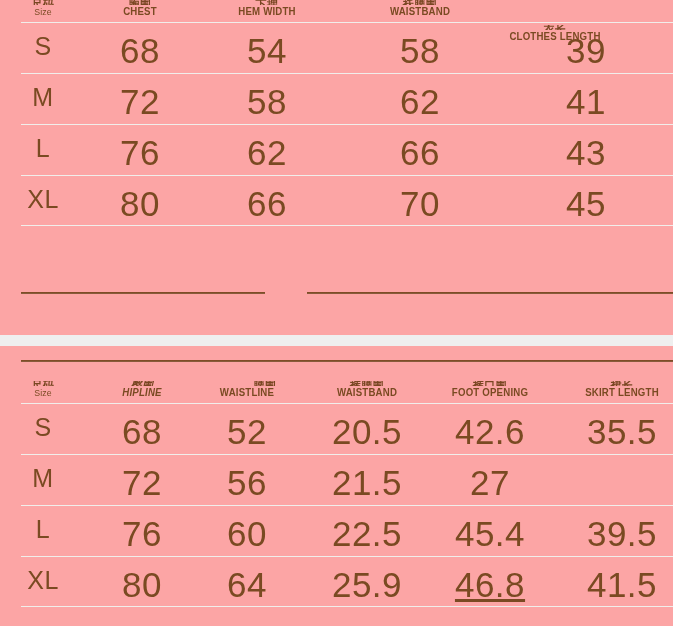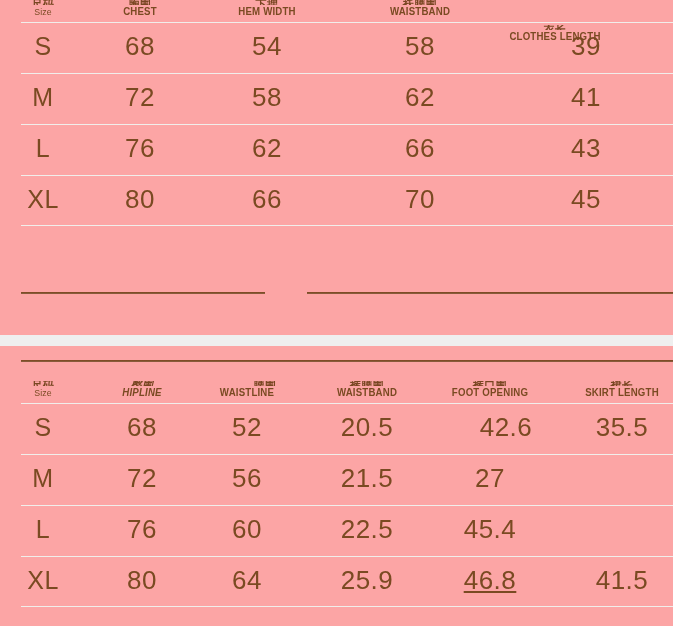--- a/index.html
+++ b/index.html
@@ -107,21 +107,21 @@
     font-weight: 400;
     letter-spacing: 0.5px;
   }
 
   .cell.size-col {
     font-size: 25px;
     top: 10px;
   }
 
   .cell.num {
-    font-size: 26px;
+    font-size: 35px;
     top: 9px;
   }
 
   
   .brown-rule {
     position: absolute;
     height: 2px;
     background: linear-gradient(to bottom, #8d5a31 0%, #6b3a18 60%, #b89274 100%);
   }
 
@@ -236,36 +236,37 @@
           <span class="head-cn">裙长</span>
           <span class="head-en">SKIRT LENGTH</span>
         </div>
       </div>
     <div class="table-body">
         <div class="t-row">
           <div class="cell size-col" style="left: 43px;">S</div>
           <div class="cell num" style="left: 142px;">68</div>
           <div class="cell num" style="left: 247px;">52</div>
           <div class="cell num" style="left: 367px;">20.5</div>
-          <div class="cell num" style="left: 506px;">42.6</div>
+          <div class="cell num" style="left: 490px;">42.6</div>
           <div class="cell num" style="left: 622px;">35.5</div>
         </div>
         <div class="t-row">
           <div class="cell size-col" style="left: 43px;">M</div>
           <div class="cell num" style="left: 142px;">72</div>
           <div class="cell num" style="left: 247px; text-align: center;">56</div>
           <div class="cell num" style="left: 367px;">21.5</div>
           <div class="cell num" style="left: 490px;">27</div>
         </div>
         <div class="t-row">
           <div class="cell size-col" style="left: 43px;">L</div>
           <div class="cell num" style="left: 142px;">76</div>
           <div class="cell num" style="left: 247px;">60</div>
           <div class="cell num" style="left: 367px;">22.5</div>
           <div class="cell num" style="left: 490px;">45.4</div>
+          <div class="cell num" style="left: 622px;">39.5</div>
         </div>
         <div class="t-row last-line">
           <div class="cell size-col" style="left: 43px;">XL</div>
           <div class="cell num" style="left: 142px;">80</div>
           <div class="cell num" style="left: 247px;">64</div>
           <div class="cell num" style="left: 367px;">25.9</div>
           <div class="cell num" style="left: 490px; text-decoration: underline;">46.8</div>
           <div class="cell num" style="left: 622px;">41.5</div>
         </div>
       </div>

